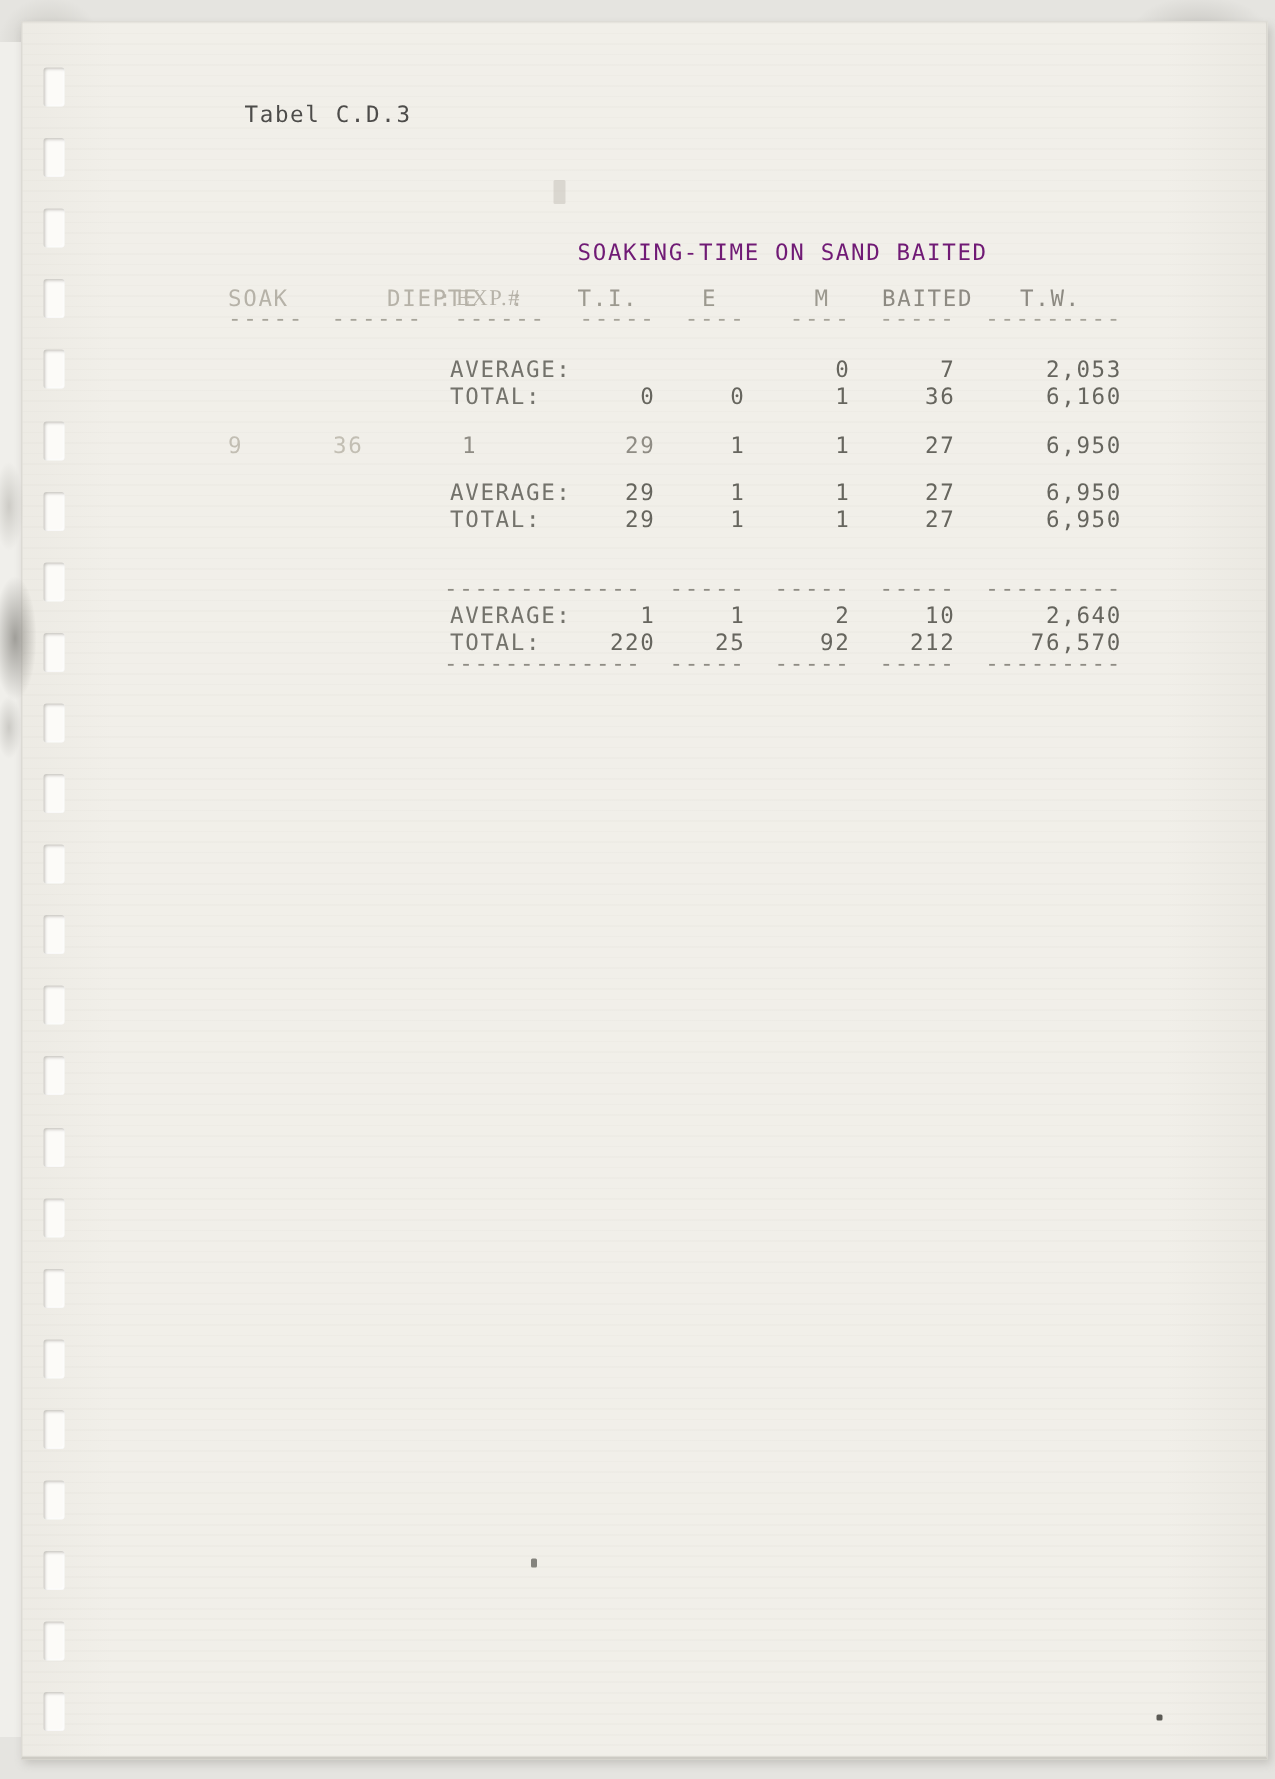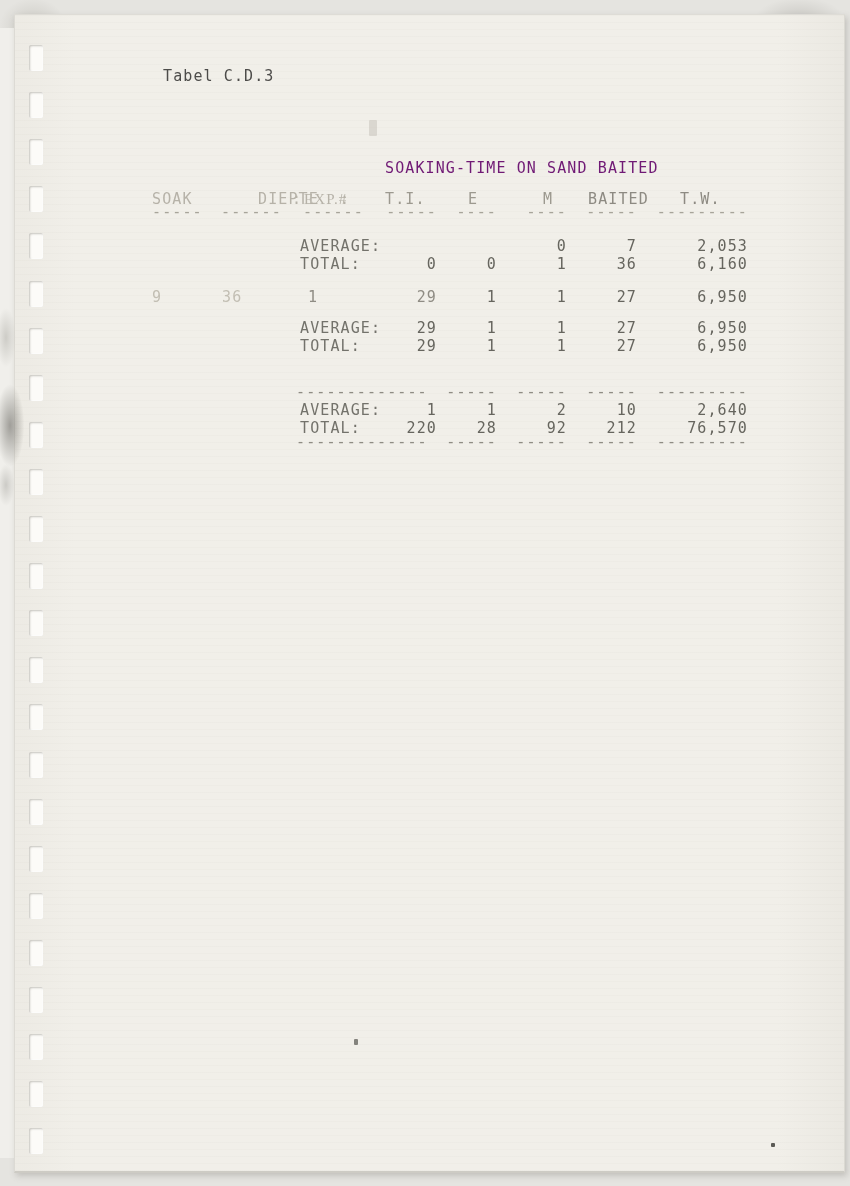--- a/index.html
+++ b/index.html
@@ -214,21 +214,21 @@
     <span class="cell c-ti num t-main">1</span>
     <span class="cell c-e num t-main">1</span>
     <span class="cell c-m num t-main">2</span>
     <span class="cell c-catch num t-main">10</span>
     <span class="cell c-tw num t-main">2,640</span>
   </div>
 
   <div class="row" style="top:420px">
     <span class="cell c-label t-label">TOTAL:</span>
     <span class="cell c-ti num t-main">220</span>
-    <span class="cell c-e num t-main">28</span>
+    <span class="cell c-e num t-main">25</span>
     <span class="cell c-m num t-main">92</span>
     <span class="cell c-catch num t-main">212</span>
     <span class="cell c-tw num t-main">76,570</span>
   </div>
 
   <div class="row t-rule" style="top:434px">
     <span class="cell rule-left">-------------</span>
     <span class="cell c-e num">-----</span>
     <span class="cell c-m num">-----</span>
     <span class="cell c-catch num">-----</span>

